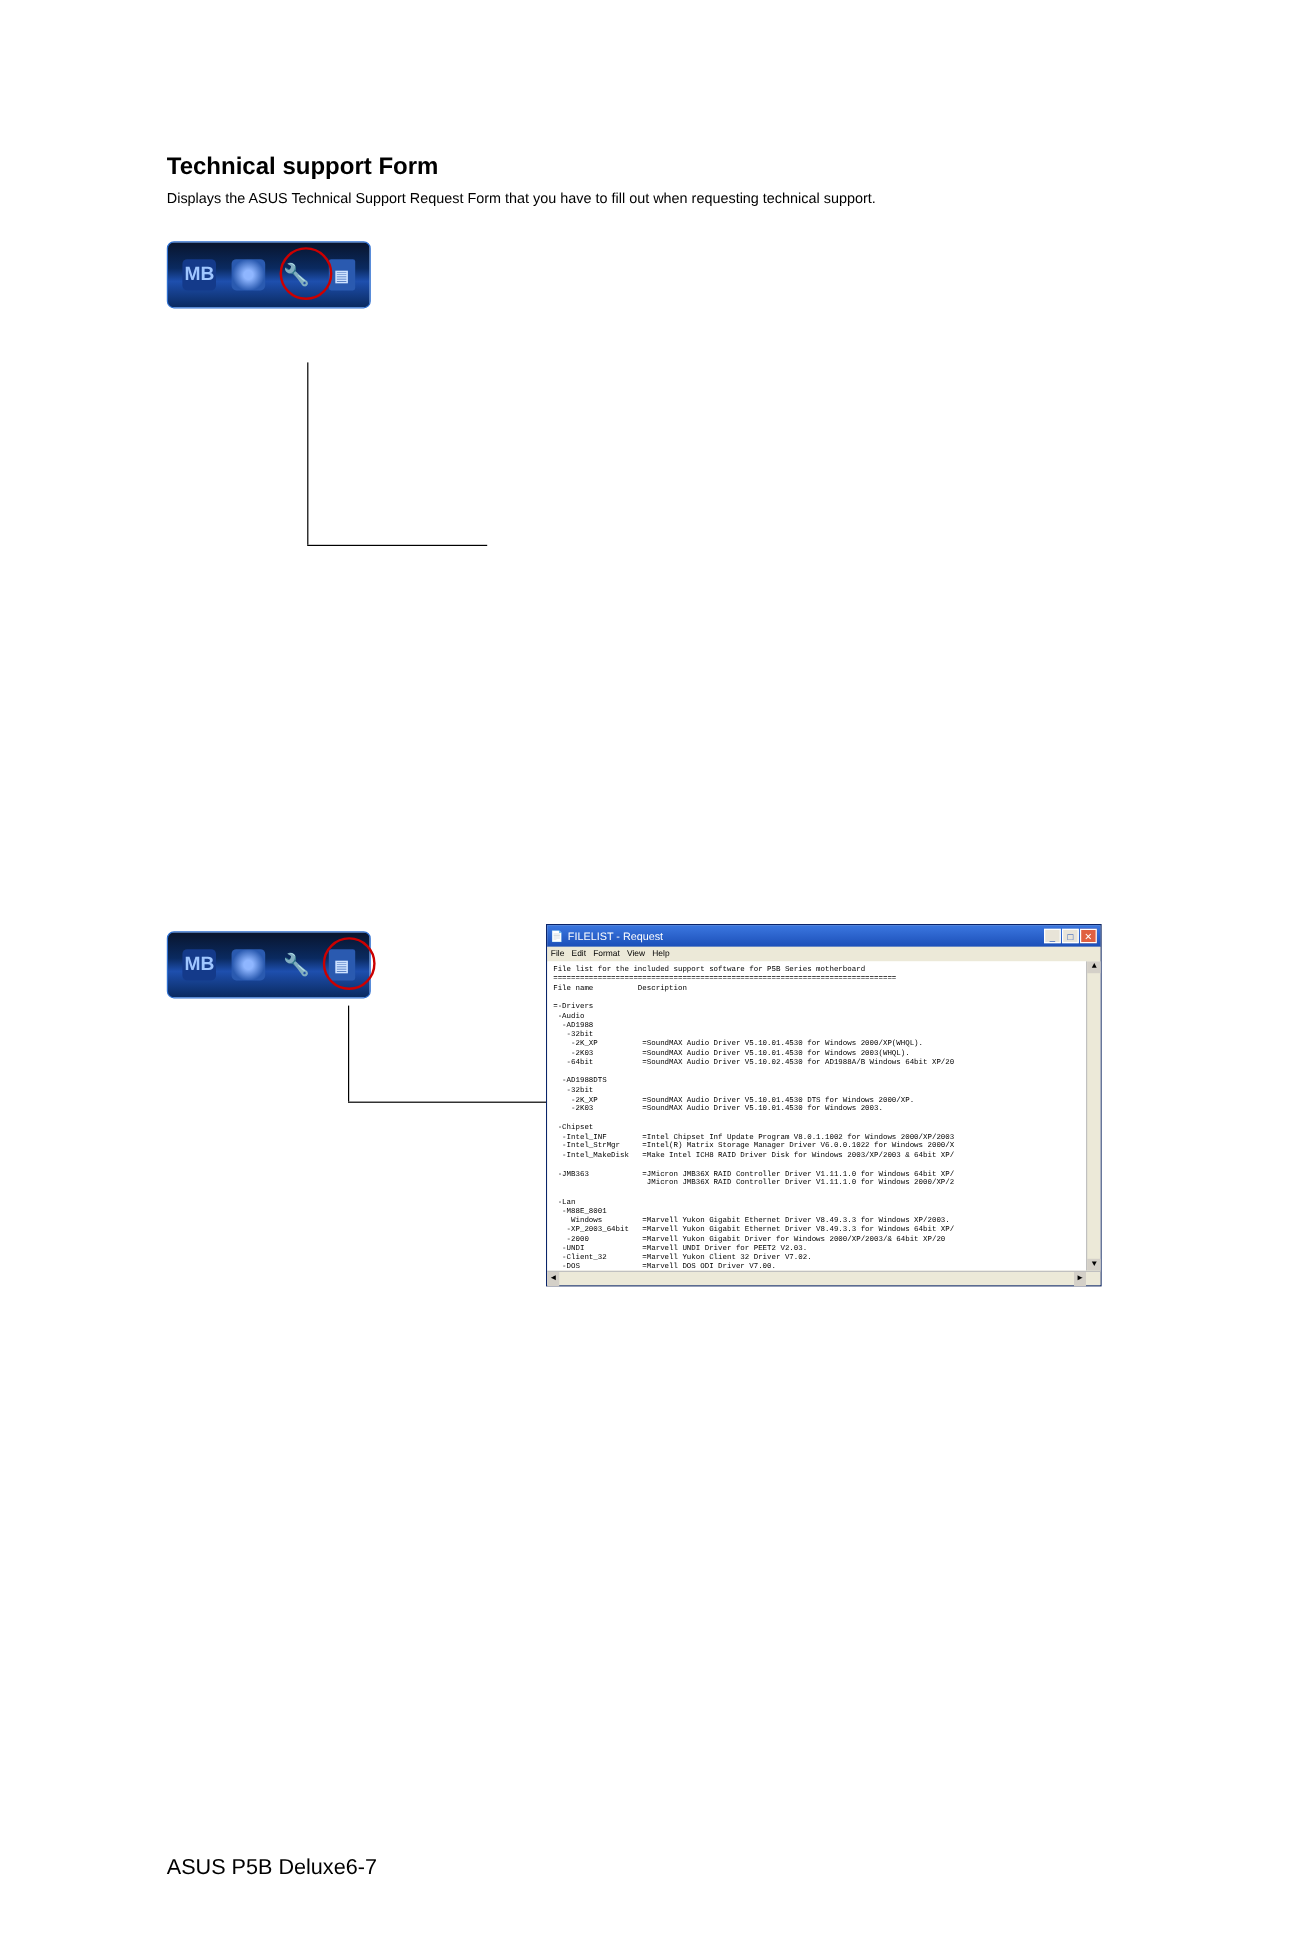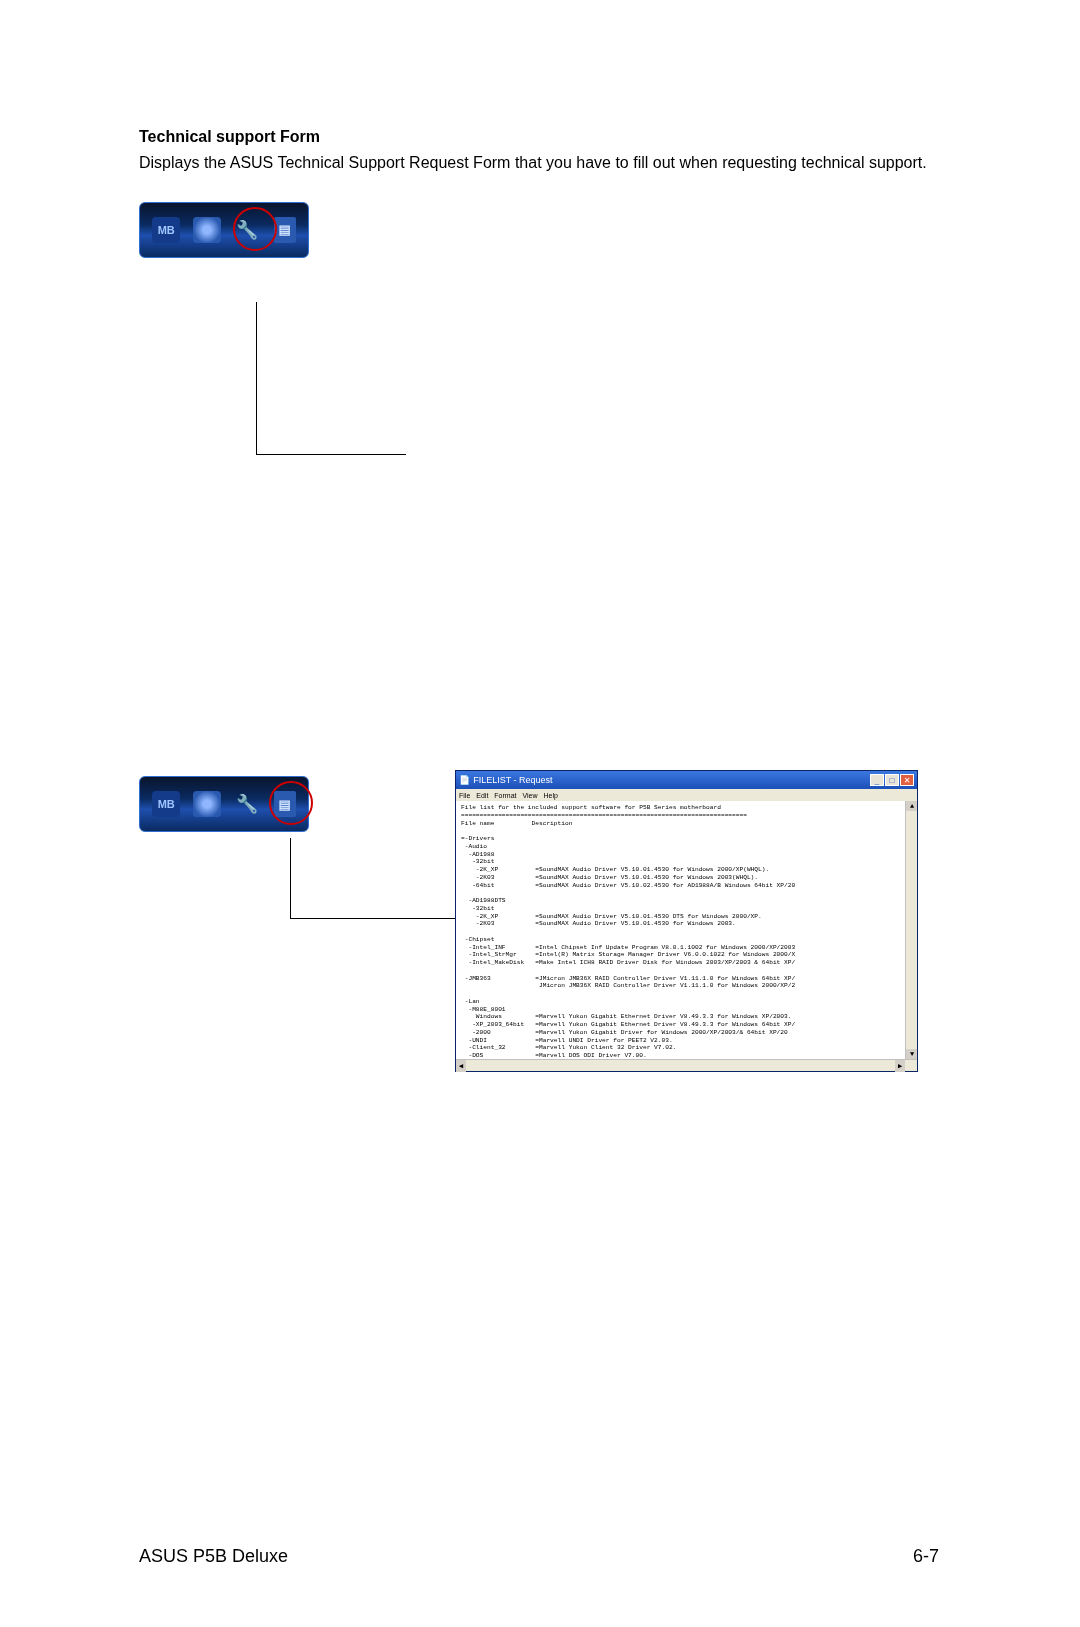--- a/index.html
+++ b/index.html
@@ -12,25 +12,25 @@
     color: #000;
   }
   .page {
     position: absolute;
     left: 139px;
     top: 128px;
     width: 800px;
   }
   .section-title {
     font-weight: bold;
-    font-size: 16px;
+    font-size: 20px;
     margin-bottom: 6px;
   }
   .section-body {
-    font-size: 16px;
+    font-size: 12px;
     line-height: 1.35;
     margin-bottom: 28px;
   }
   .toolbar-figure {
     position: relative;
     width: 170px;
     height: 60px;
     margin-bottom: 10px;
   }
   .toolbar {
@@ -48,21 +48,21 @@
     width: 28px;
     height: 26px;
     border-radius: 4px;
     display: flex;
     align-items: center;
     justify-content: center;
     font-size: 13px;
     font-weight: bold;
     color: #cfe3ff;
   }
-  .tb-mb { background: #143a8a; color:#9fc6ff; font-size:11px;}
+  .tb-mb { background: #143a8a; color:#9fc6ff; font-size:16px;}
   .tb-cd { background: radial-gradient(circle,#8fb6ff 20%,#2a5ab0 70%); }
   .tb-wrench { color:#a8c8ff; font-size:18px; }
   .tb-doc { background:#2a5ab0; color:#cfe3ff; width:22px; height:26px; border-radius:2px; }
   .circle-marker {
     position: absolute;
     width: 44px;
     height: 44px;
     border: 2px solid #c00;
     border-radius: 50%;
     pointer-events: none;
@@ -157,21 +157,21 @@
   .np-scroll-h::after{
     content:"▶"; position:absolute; right:12px; top:0; width:10px; height:12px;
     background:#d4d0c8; text-align:center; line-height:12px;
   }
   .footer {
     position: absolute;
     bottom: 60px;
     left: 139px;
     width: 800px;
     display: flex;
-    justify-content: space-between;
+    justify-content: flex-start;
     font-size: 18px;
   }
   .toolbar-figure2 {
     position: absolute;
     left: 139px;
     top: 776px;
   }
 </style>
 </head>
 <body>

